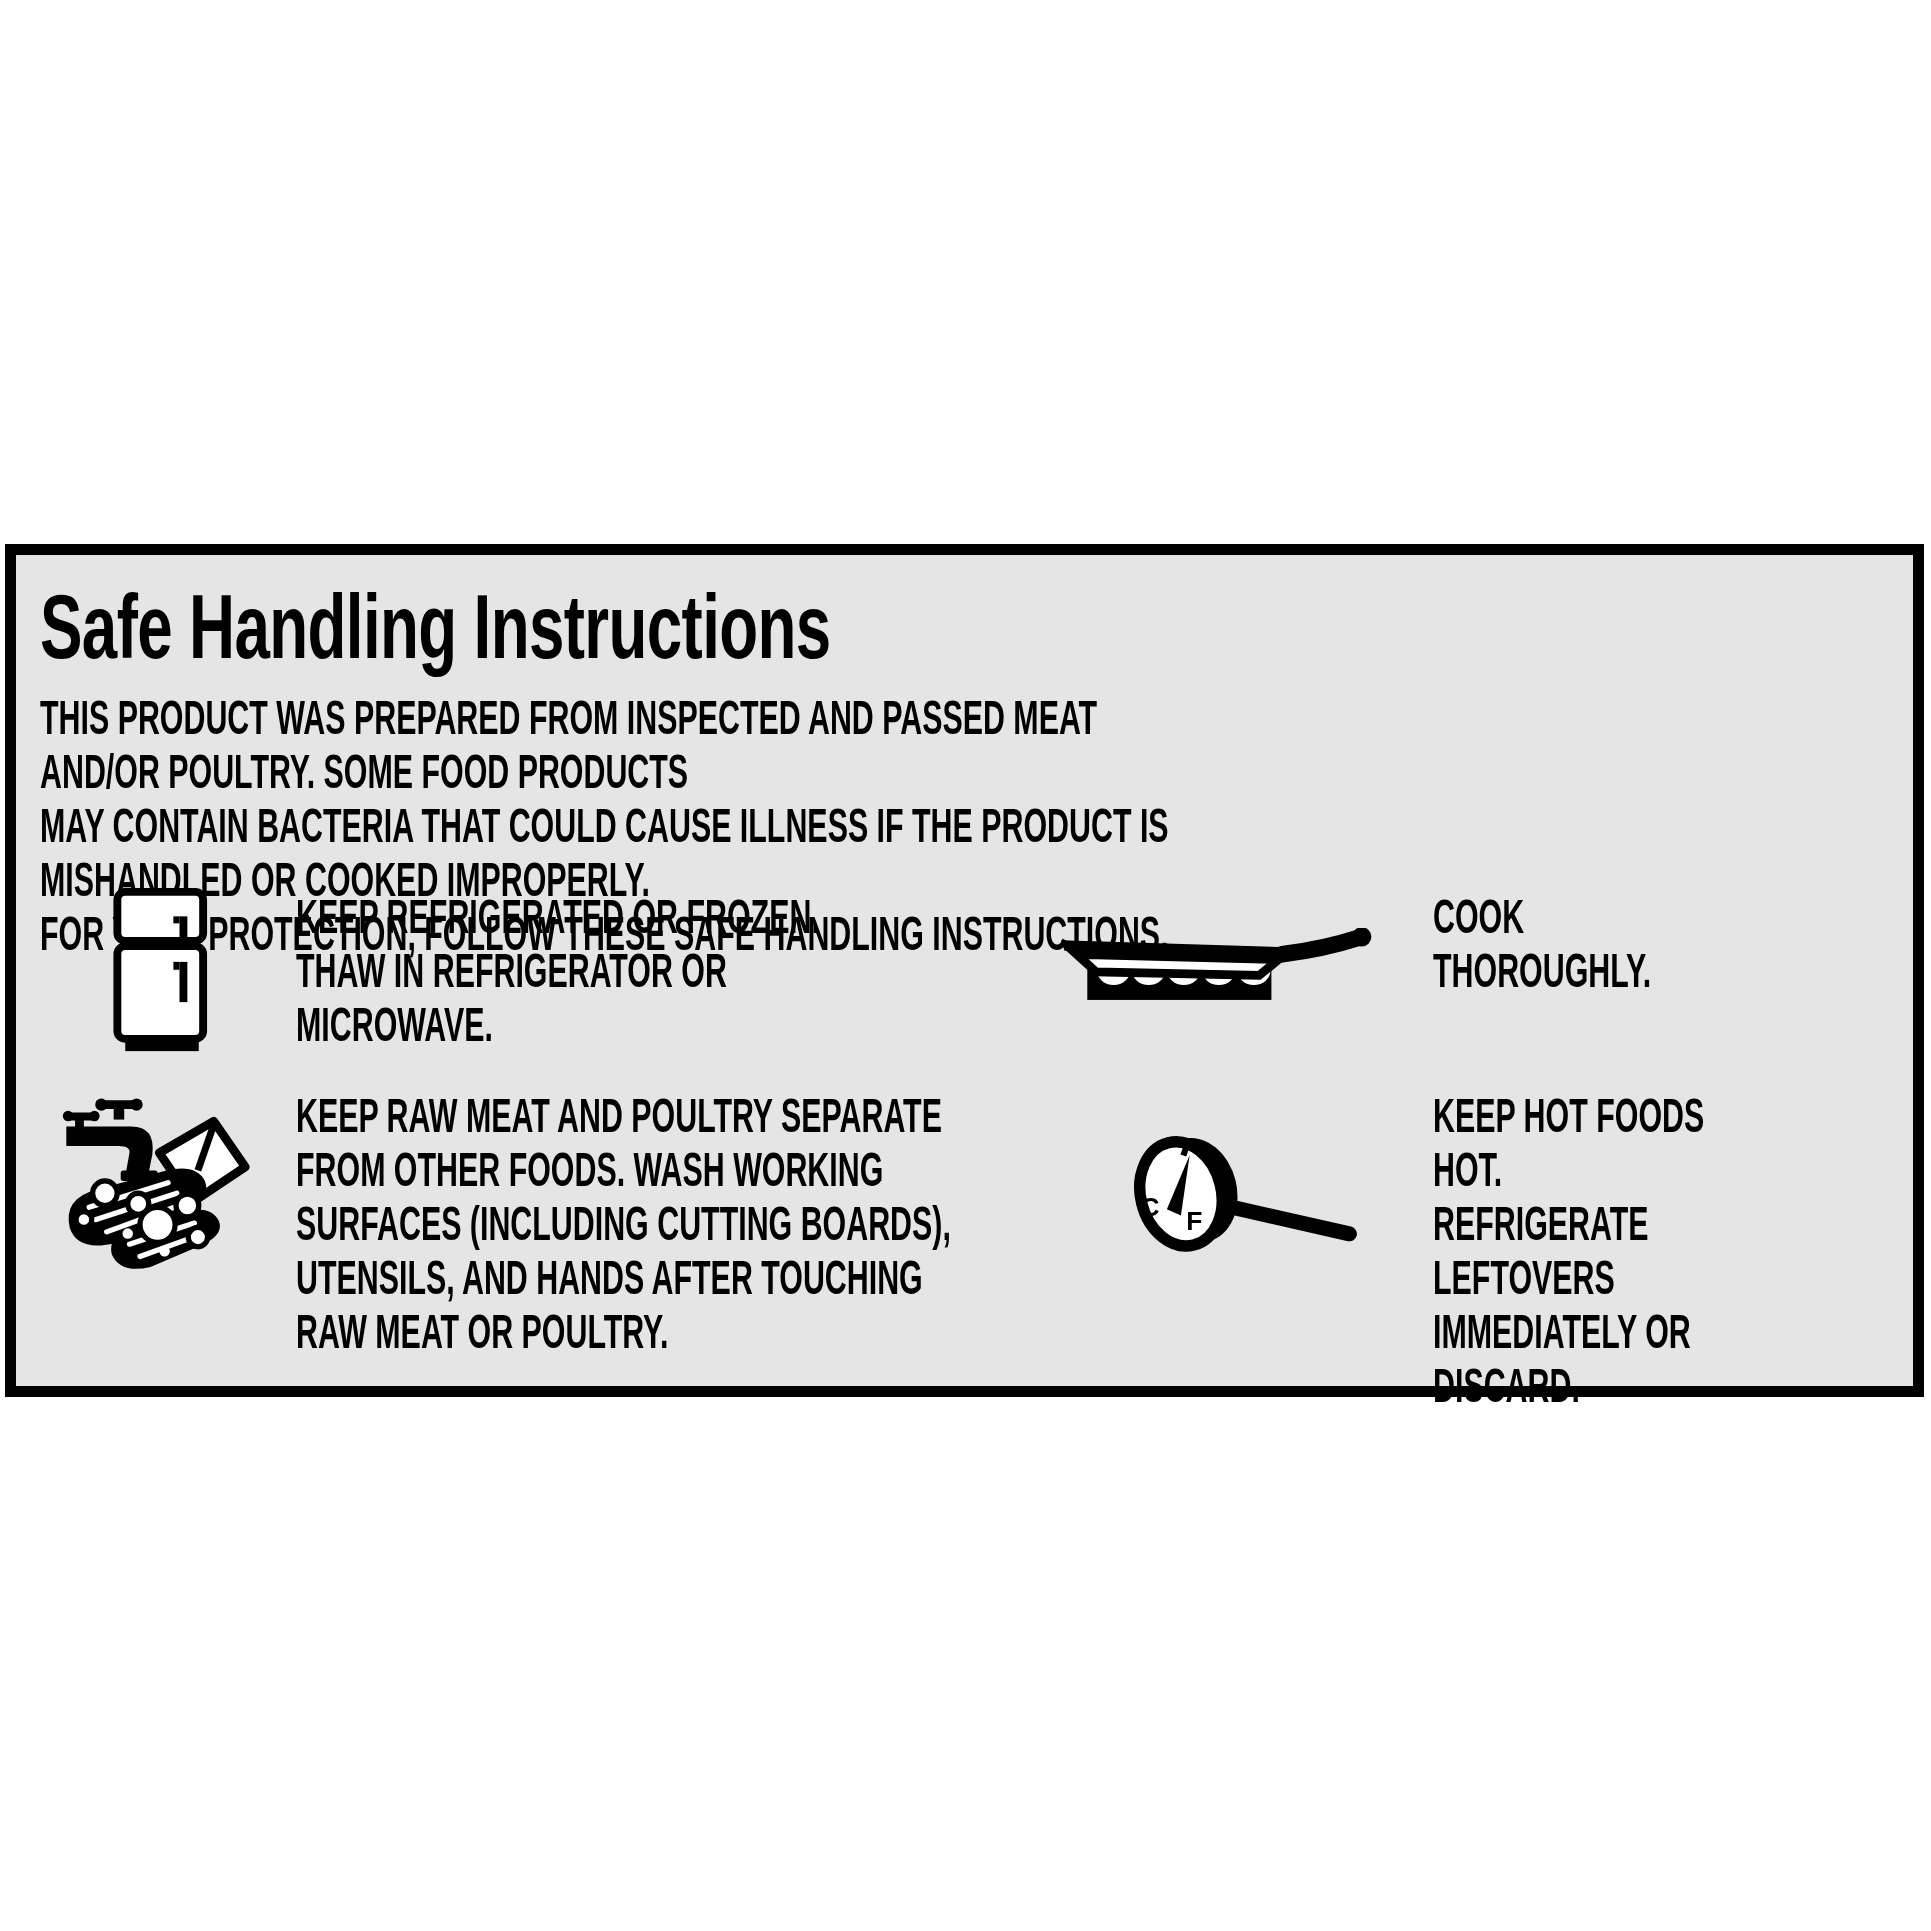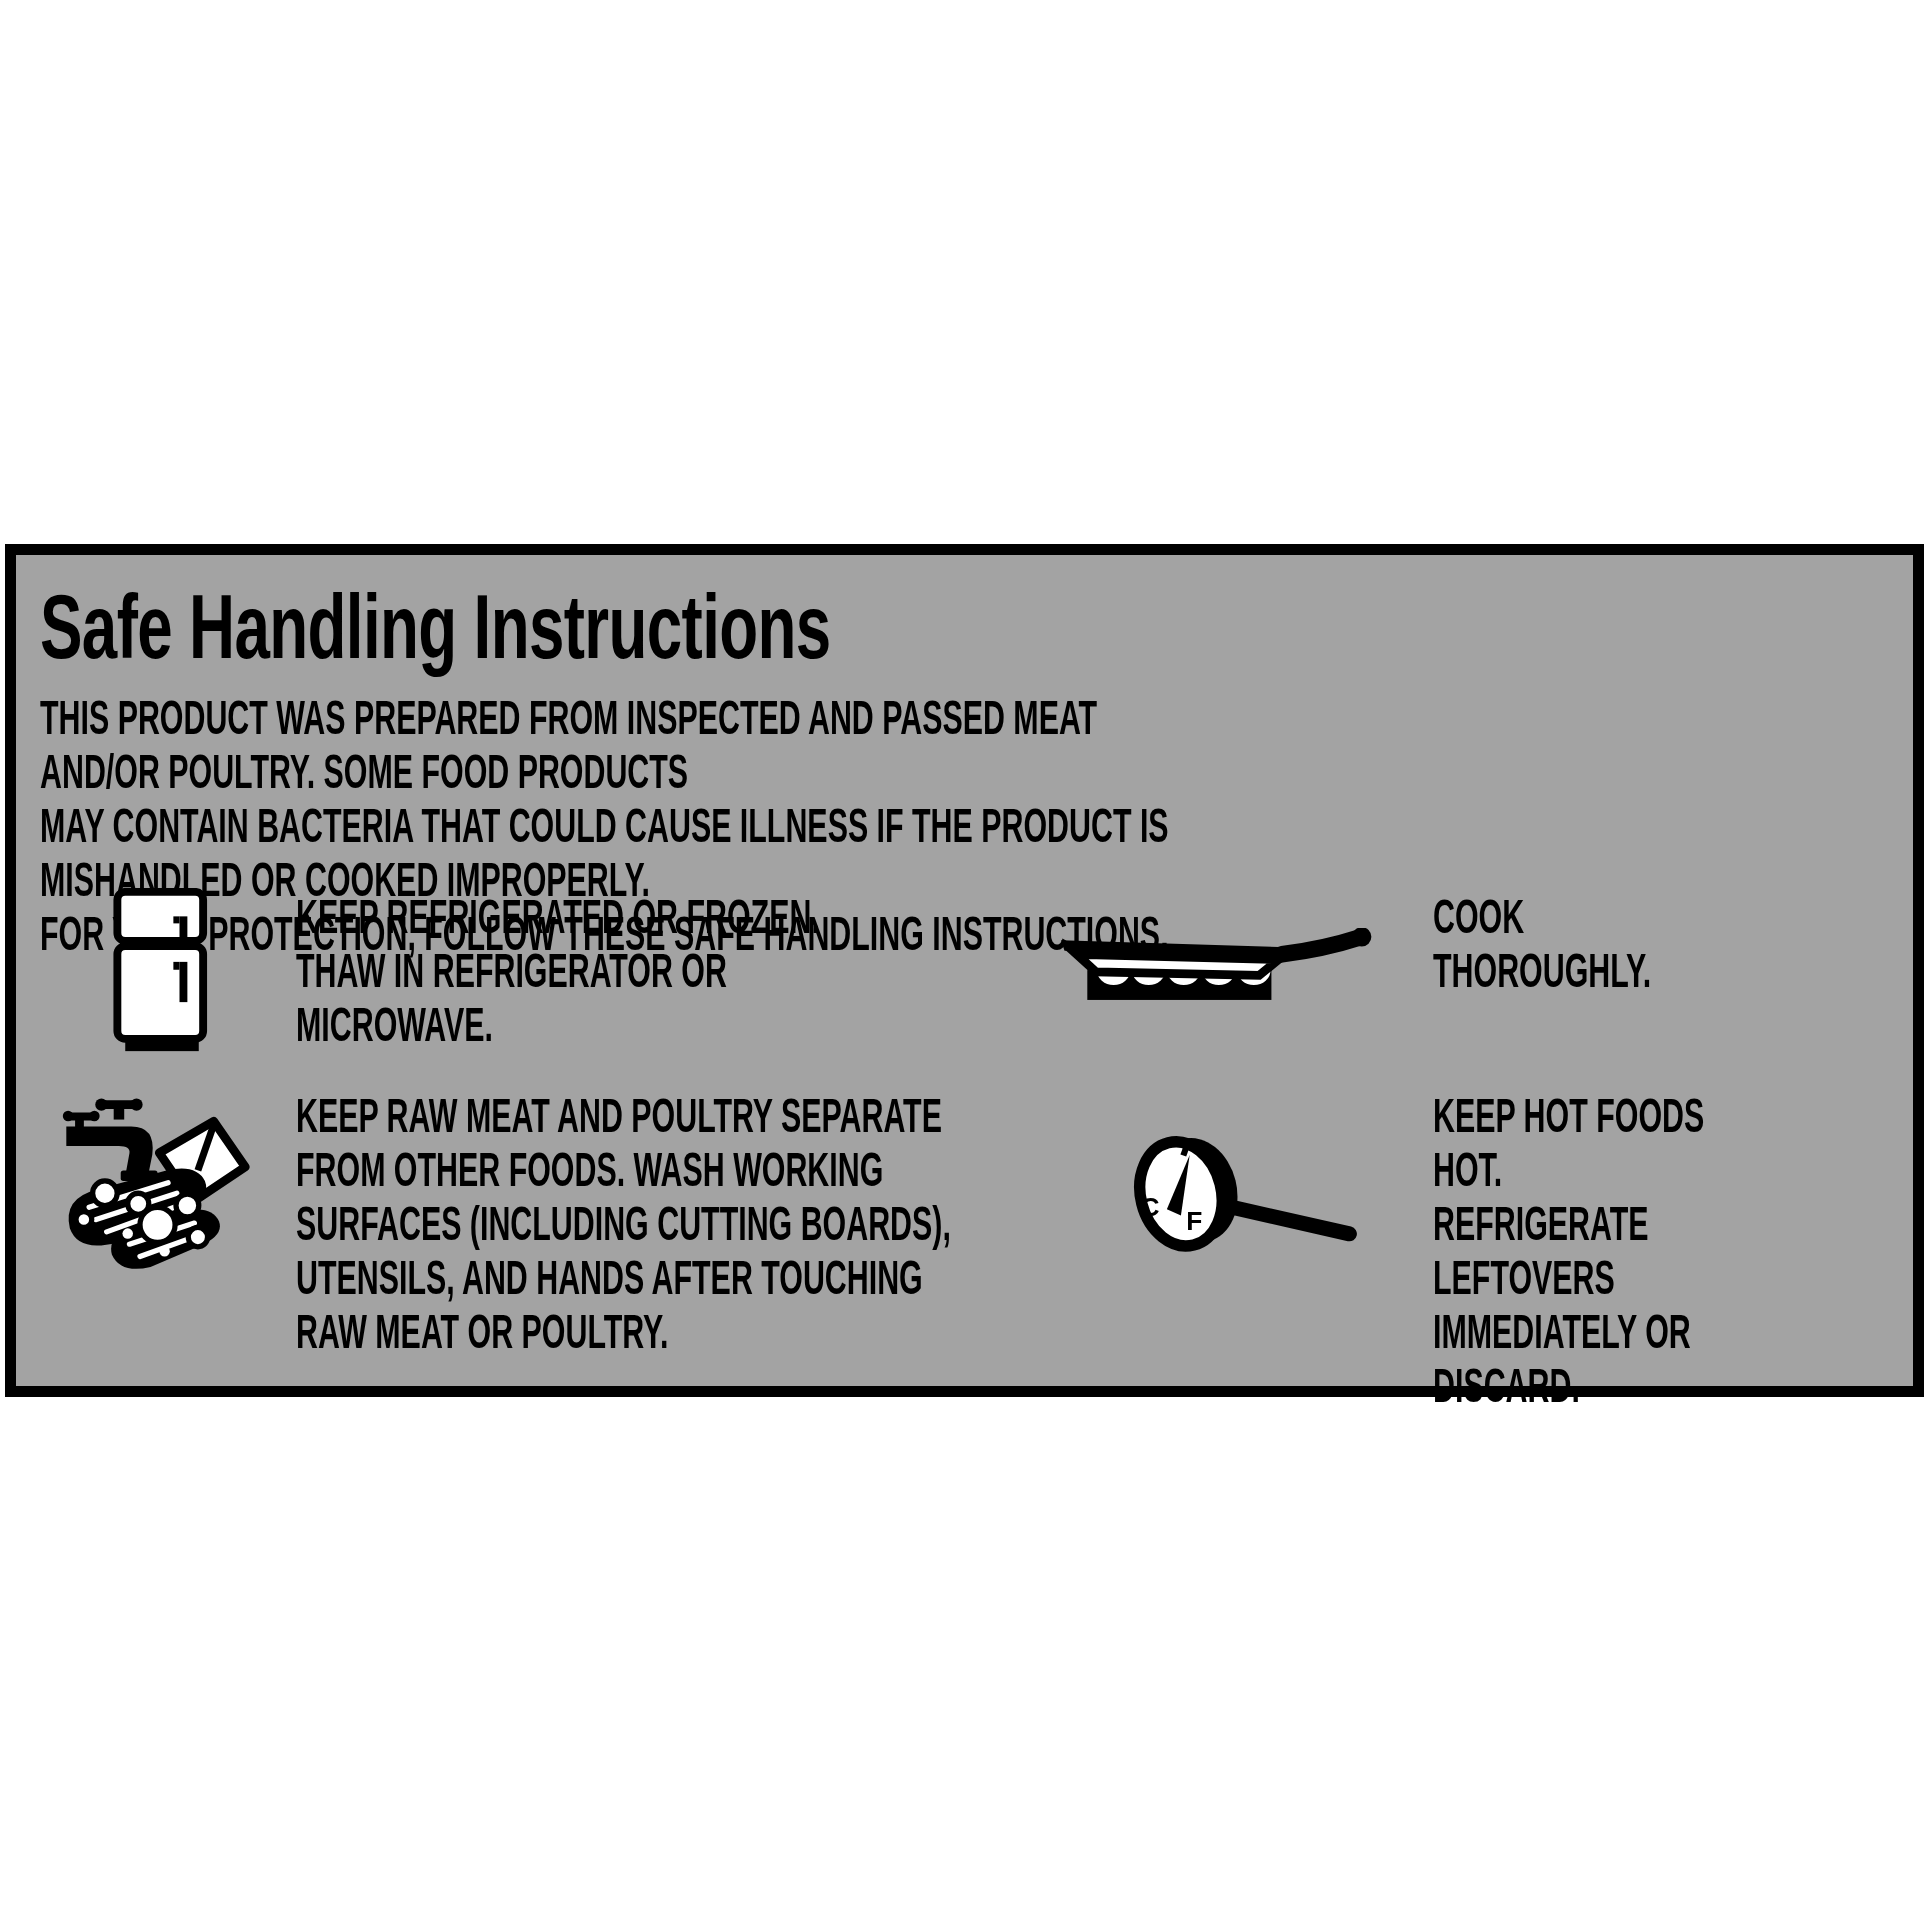--- a/index.html
+++ b/index.html
@@ -1,20 +1,20 @@
 <!DOCTYPE html>
 <html style="font-size:14px"><head>
 <meta charset="utf-8">
 <style>
   html,body{margin:0;padding:0;background:#fff;}
   body{width:1931px;height:1931px;font-family:"Liberation Sans",sans-serif;}
   .canvas{position:relative;width:1931px;height:1931px;background:#fff;overflow:hidden;}
   .panel{
     position:absolute;left:5.3px;top:544px;width:1919px;height:853px;
-    border:11.4px solid #000;box-sizing:border-box;background:#a3a3a3;
+    border:11.4px solid #000;box-sizing:border-box;background:#e5e5e5;
   }
   .t{
     position:absolute;font-weight:700;color:#000;
     transform-origin:0 0;white-space:pre-line;letter-spacing:0;
   }
   .title{
     left:24px;top:26px;font-size:91px;line-height:91px;
     transform:scaleX(.70);letter-spacing:-0.9px;
   }
   .intro{

